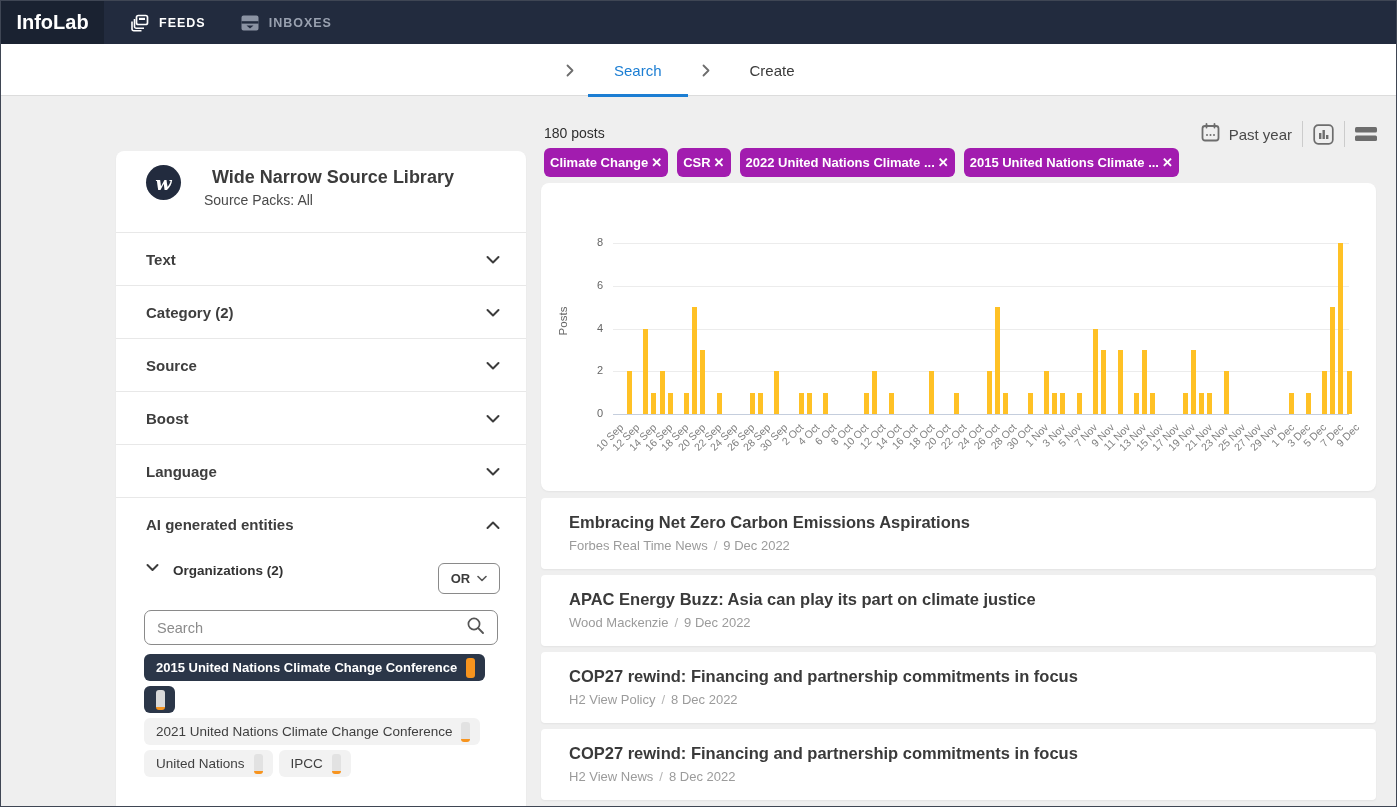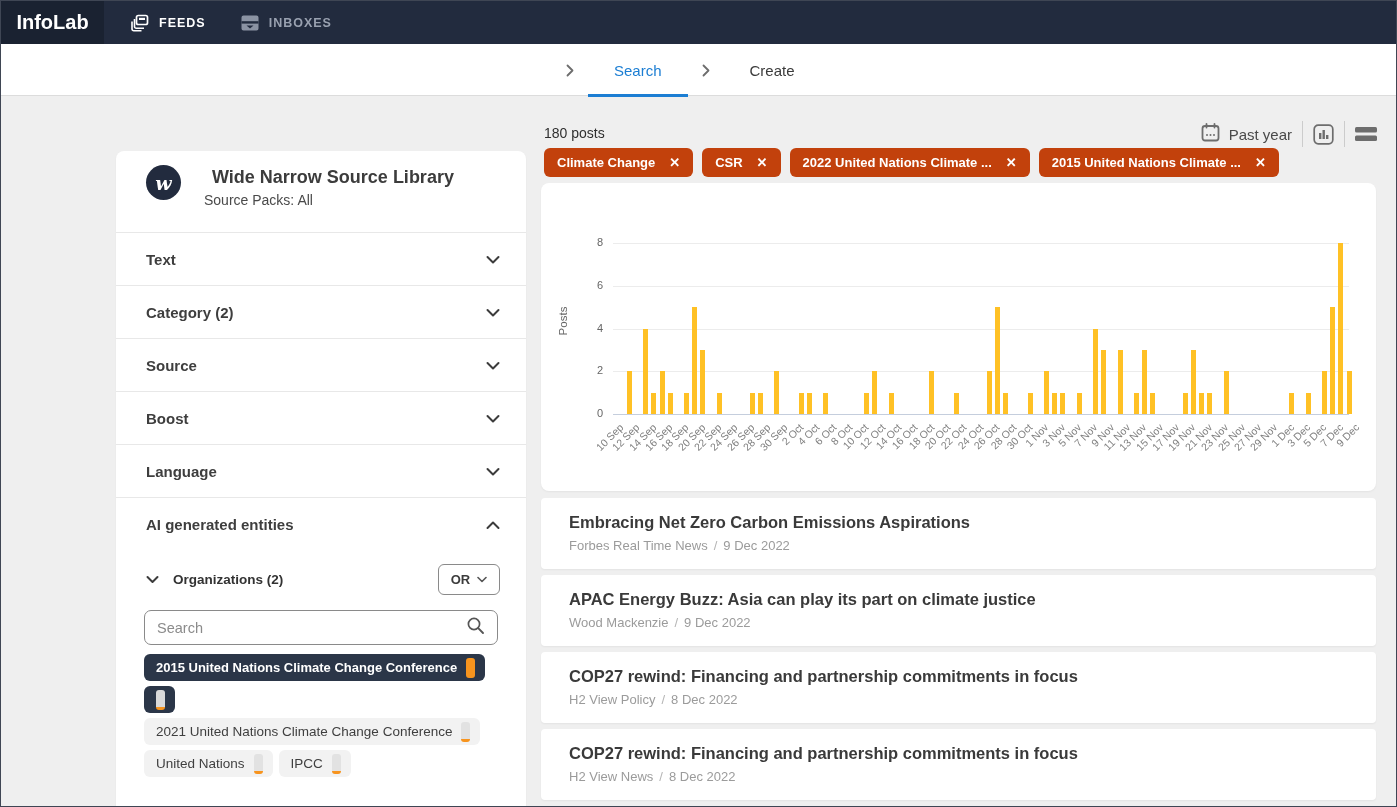--- a/index.html
+++ b/index.html
@@ -26,41 +26,41 @@
   
   .sidebar { position:absolute; left:115px; top:150px; width:410px; height:657px; background:#ffffff; border-radius:8px 8px 0 0; box-shadow:0 1px 2px rgba(0,0,0,0.05); }
   .lib-block { position:relative; height:82px; border-bottom:1px solid #e8e8e8; }
   .avatar { position:absolute; left:30px; top:14px; width:35px; height:35px; border-radius:50%; background:#222b3e; color:#fff; display:flex; align-items:center; justify-content:center; font-family:"DejaVu Serif", serif; font-style:italic; font-weight:bold; font-size:19px; }
   .lib-title { position:absolute; left:96px; top:16px; font-size:18px; font-weight:600; color:#3c3c3c;text-align:right; }
   .lib-sub { position:absolute; left:88px; top:41px; font-size:14px; color:#4a4a4a; }
   .sections { }
   .sec-row { position:relative; height:53px; border-bottom:1px solid #e8e8e8; display:flex; align-items:center; justify-content:space-between; padding:0 26px 0 30px; cursor:pointer; }
   .sec-row.expanded { border-bottom:none; }
   .sec-label { font-size:15px; font-weight:600; color:#3e3e3e; }
-  .org-row { position:absolute; left:0; top:412px; width:100%; height:32px; display:flex; align-items:center; padding:0 26px 0 30px; }
+  .org-row { position:absolute; left:0; top:412px; width:100%; height:32px; display:flex; align-items:flex-start; padding:0 26px 0 30px; }
   .org-label { font-size:13.5px; font-weight:600; color:#333; margin-left:14px; }
   .or-btn { margin-left:auto; height:31px; min-width:62px; border:1px solid #8a8a8a; border-radius:6px; background:#fff; display:flex; align-items:center; justify-content:center; gap:7px; font-size:13px; font-weight:600; color:#3c3c3c; cursor:pointer; }
   .org-search { position:absolute; left:28px; top:459px; width:354px; height:35px; border:1.5px solid #8a8a8a; border-radius:7px; background:#fff; display:flex; align-items:center; padding:0 12px; }
   .org-search input { border:none; outline:none; flex:1; font-size:14.5px; color:#333; font-family:"Liberation Sans", sans-serif; background:transparent; }
   .org-search input::placeholder { color:#8b8b8b; }
   .org-chips { position:absolute; left:28px; top:503px; width:360px; }
   .org-chip { display:inline-flex; align-items:center; gap:9px; height:27px; border-radius:6px; padding:0 10px 0 12px; margin:0 6px 5px 0; cursor:pointer; white-space:nowrap; }
   .org-chip.dark { background:#2b3648; color:#fff; font-size:13px; font-weight:bold; }
   .org-chip.light { background:#f2f2f2; color:#3f3f3f; font-size:13.5px; }
   .gauge { width:9px; height:20px; border-radius:3px; }
   .gauge.full { background:#F7941E; }
   .org-chip.dark .gauge.low { background:linear-gradient(to top, #F7941E 3px, #d9d9d9 3px); }
   .org-chip.light .gauge.low { background:linear-gradient(to top, #F7941E 3px, #e2e2e2 3px); }
   .show-more-clip { position:absolute; left:255px; top:651px; width:70px; height:6px; overflow:hidden; cursor:pointer; }
   .show-more-clip span { font-size:13px; color:#1c7ed3; }
 
   
   .count-label { position:absolute; left:543px; top:124px; font-size:14px; color:#2f2f2f; }
   .filter-row { position:absolute; left:543px; top:147px; display:flex; gap:9px; }
-  .f-chip { height:29px; background:#c2410c; border-radius:6px; color:#fff; font-size:13px; font-weight:bold; display:flex; align-items:center; padding:0 13px; gap:14px; cursor:pointer; white-space:nowrap; }
+  .f-chip { height:29px; background:#a21caf; border-radius:6px; color:#fff; font-size:13px; font-weight:bold; display:flex; align-items:center; padding:0 6px; gap:3px; cursor:pointer; white-space:nowrap; }
   .f-chip .x { font-size:13px; font-weight:bold; cursor:pointer; }
   .controls { position:absolute; top:118px; right:19px; height:30px; display:flex; align-items:center; gap:10px; }
   .period { display:flex; align-items:center; gap:9px; cursor:pointer; }
   .period-label { font-size:15px; color:#4a4a4a; }
   .vdiv { width:1px; height:26px; background:#cccccc; }
   .toggle { cursor:pointer; display:flex; }
 
   
   .chart-card { position:absolute; left:540px; top:182px; width:835px; height:308px; background:#fff; border-radius:8px; box-shadow:0 1px 2px rgba(0,0,0,0.05); }
   .gridline { position:absolute; height:1px; background:#ececec; }

